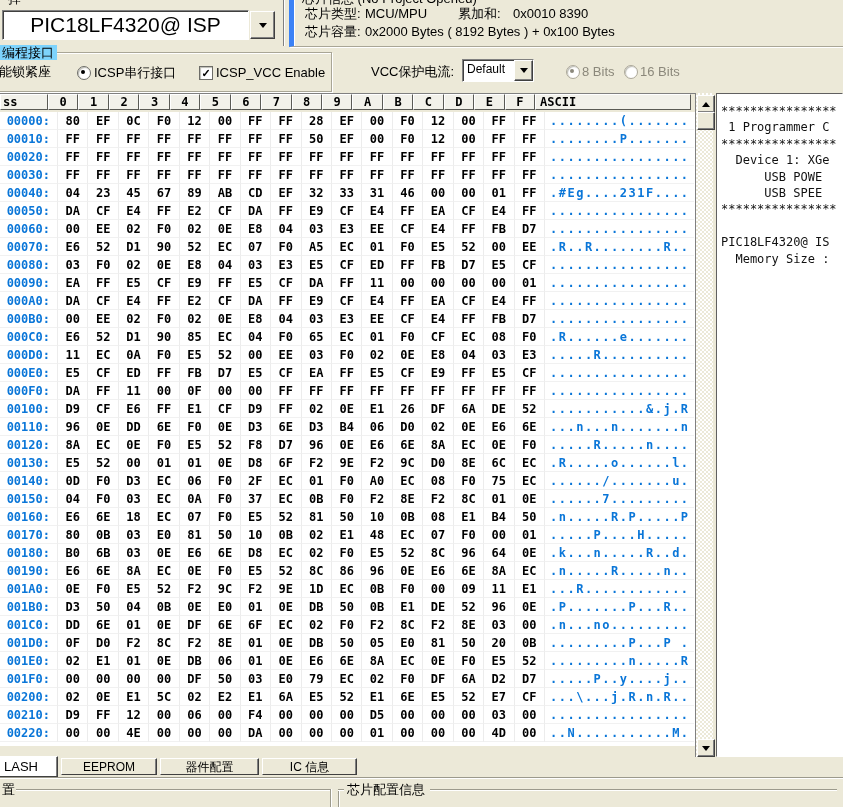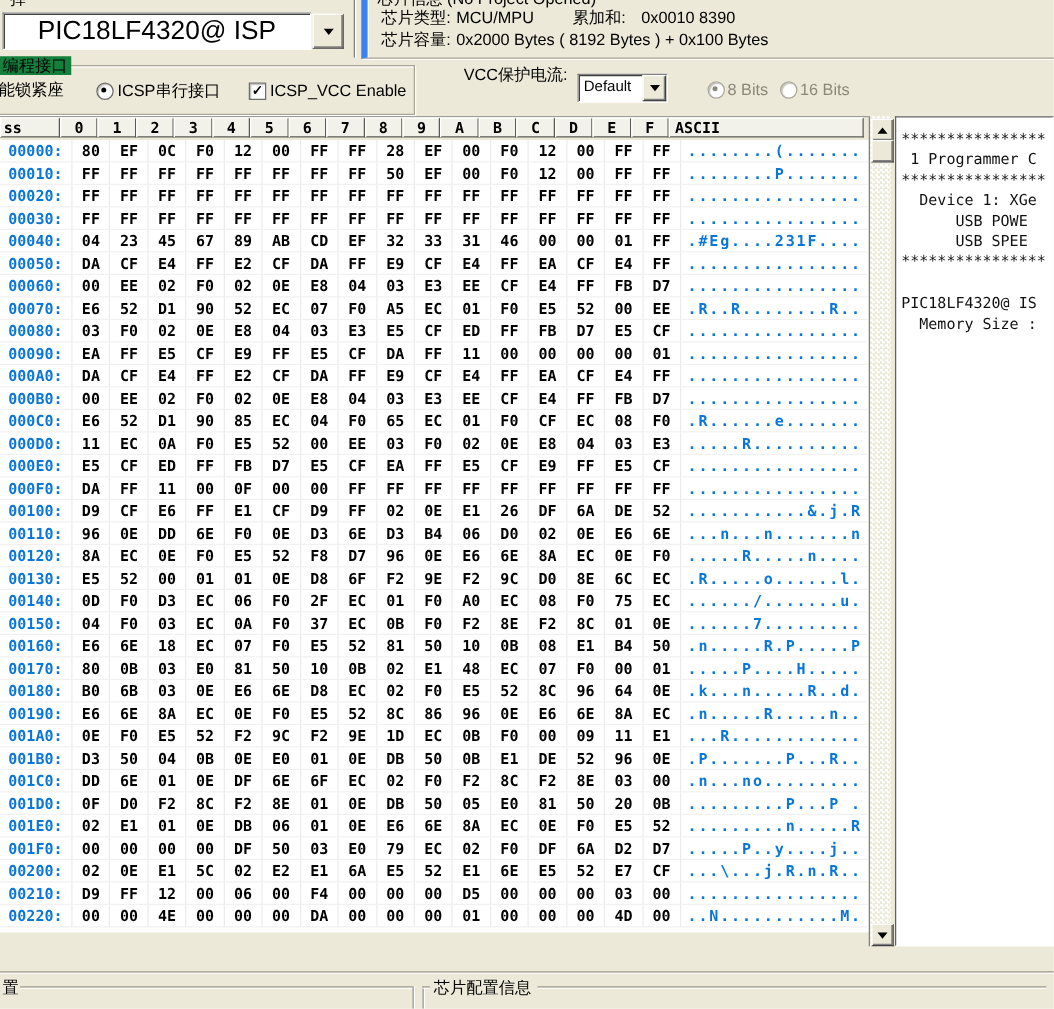--- a/index.html
+++ b/index.html
@@ -4,21 +4,21 @@
 <style>
   html,body{margin:0;padding:0;}
   body{width:843px;height:807px;overflow:hidden;background:#ece9d8;font-family:"Liberation Sans",sans-serif;position:relative;color:#000;}
   #screen{position:absolute;left:0;top:0;width:843px;height:807px;overflow:hidden;}
   .abs{position:absolute;}
   .sunken{background:#fff;border:1px solid;border-color:#808080 #fff #fff #808080;box-shadow:inset 1px 1px 0 #40403f;}
   .raised{background:#ece9d8;border:1px solid;border-color:#fff #404040 #404040 #fff;box-shadow:inset -1px -1px 0 #808080;}
   .etch-h{height:1px;background:#9c9a8c;box-shadow:0 1px 0 #fff;}
   .etch-v{width:1px;background:#9c9a8c;box-shadow:1px 0 0 #fff;}
   .gbox{border:1px solid #a9a696;box-shadow:1px 1px 0 #fff, inset 1px 1px 0 #fff;}
-  .glabel{position:absolute;top:-8px;background:#15803d;padding:0 3px;font-size:13px;line-height:15px;}
+  .glabel{position:absolute;top:-8px;background:#7dd3fc;padding:0 3px;font-size:13px;line-height:15px;}
   .lbl13{font-size:13px;line-height:15px;white-space:pre;}
   .arrow-down{width:0;height:0;border-left:4px solid transparent;border-right:4px solid transparent;border-top:5px solid #000;display:inline-block;}
   .arrow-up{width:0;height:0;border-left:4px solid transparent;border-right:4px solid transparent;border-bottom:5px solid #000;display:inline-block;}
 
   
   .radio{width:12px;height:12px;border-radius:50%;background:#fff;border:1px solid #6d6d68;box-shadow:inset 1px 1px 1px #bdbdb5;position:absolute;}
   .radio .dot{position:absolute;left:3px;top:3px;width:4px;height:4px;border-radius:50%;background:#000;}
   .radio.disabled{border-color:#aca899;}
   .radio.disabled .dot{background:#8b887b;}
   .checkbox{width:12px;height:12px;background:#fff;border:1px solid #6d6d68;box-shadow:inset 1px 1px 1px #bdbdb5;position:absolute;font-size:11px;line-height:12px;text-align:center;font-weight:bold;}
@@ -82,21 +82,21 @@
     <div class="glabel cn" style="left:4px;">编程接口</div>
     <div class="abs lbl13 cn" style="left:4px;top:12px;font-family:Liberation Mono, monospace;">能锁紧座</div>
     <div class="radio" style="left:82px;top:13px;">
         <span class="dot"></span>
       </div>
     <div class="abs lbl13 cn" style="left:99px;top:12px;">ICSP串行接口</div>
     <div class="checkbox" style="left:204px;top:13px;"><span>✓</span></div>
     <div class="abs lbl13" style="left:221px;top:12px;">ICSP_VCC Enable</div>
   </div>
 
-  <div class="abs lbl13 cn" style="left:371px;top:52px;">VCC保护电流:</div>
+  <div class="abs lbl13 cn" style="left:371px;top:64px;">VCC保护电流:</div>
   <div class="abs sunken" style="left:462px;top:59px;width:70px;height:21px;">
     <div style="position:absolute;left:4px;top:2px;font-size:12px;">Default</div>
     <div class="raised" style="position:absolute;right:0;top:0;width:17px;height:19px;display:flex;align-items:center;justify-content:center;">
       <span class="arrow-down"></span>
     </div>
   </div>
 
   <div class="radio disabled" style="left:566px;top:65px;">
       <span class="dot"></span>
     </div>
@@ -845,20 +845,26 @@
       <div class="logline">****************</div>
       <div class="logline">  Device 1: XGe</div>
       <div class="logline">      USB POWE</div>
       <div class="logline">      USB SPEE</div>
       <div class="logline">****************</div>
       <div class="logline"> </div>
       <div class="logline">PIC18LF4320@ IS</div>
       <div class="logline">  Memory Size :</div>
     </div>
 
+  <div id="tabbar" class="abs">
+      <div class="tab active" style="left: 0px; width: 58px;">LASH</div>
+      <div class="tab" style="left: 61px; width: 96px;">EEPROM</div>
+      <div class="tab" style="left: 160px; width: 99px;">器件配置</div>
+      <div class="tab" style="left: 262px; width: 95px;">IC 信息</div>
+    </div>
 
   <div class="abs etch-h" style="left:0;top:777px;width:843px;"></div>
 
   <div class="abs lbl13 cn" style="left:2px;top:782px;">置</div>
   <div class="abs etch-h" style="left:16px;top:789px;width:314px;"></div>
   <div class="abs etch-v" style="left:330px;top:789px;height:18px;"></div>
 
   <div class="abs etch-v" style="left:338px;top:789px;height:18px;"></div>
   <div class="abs etch-h" style="left:338px;top:789px;width:6px;"></div>
   <div class="abs lbl13 cn" style="left:347px;top:782px;">芯片配置信息</div>

